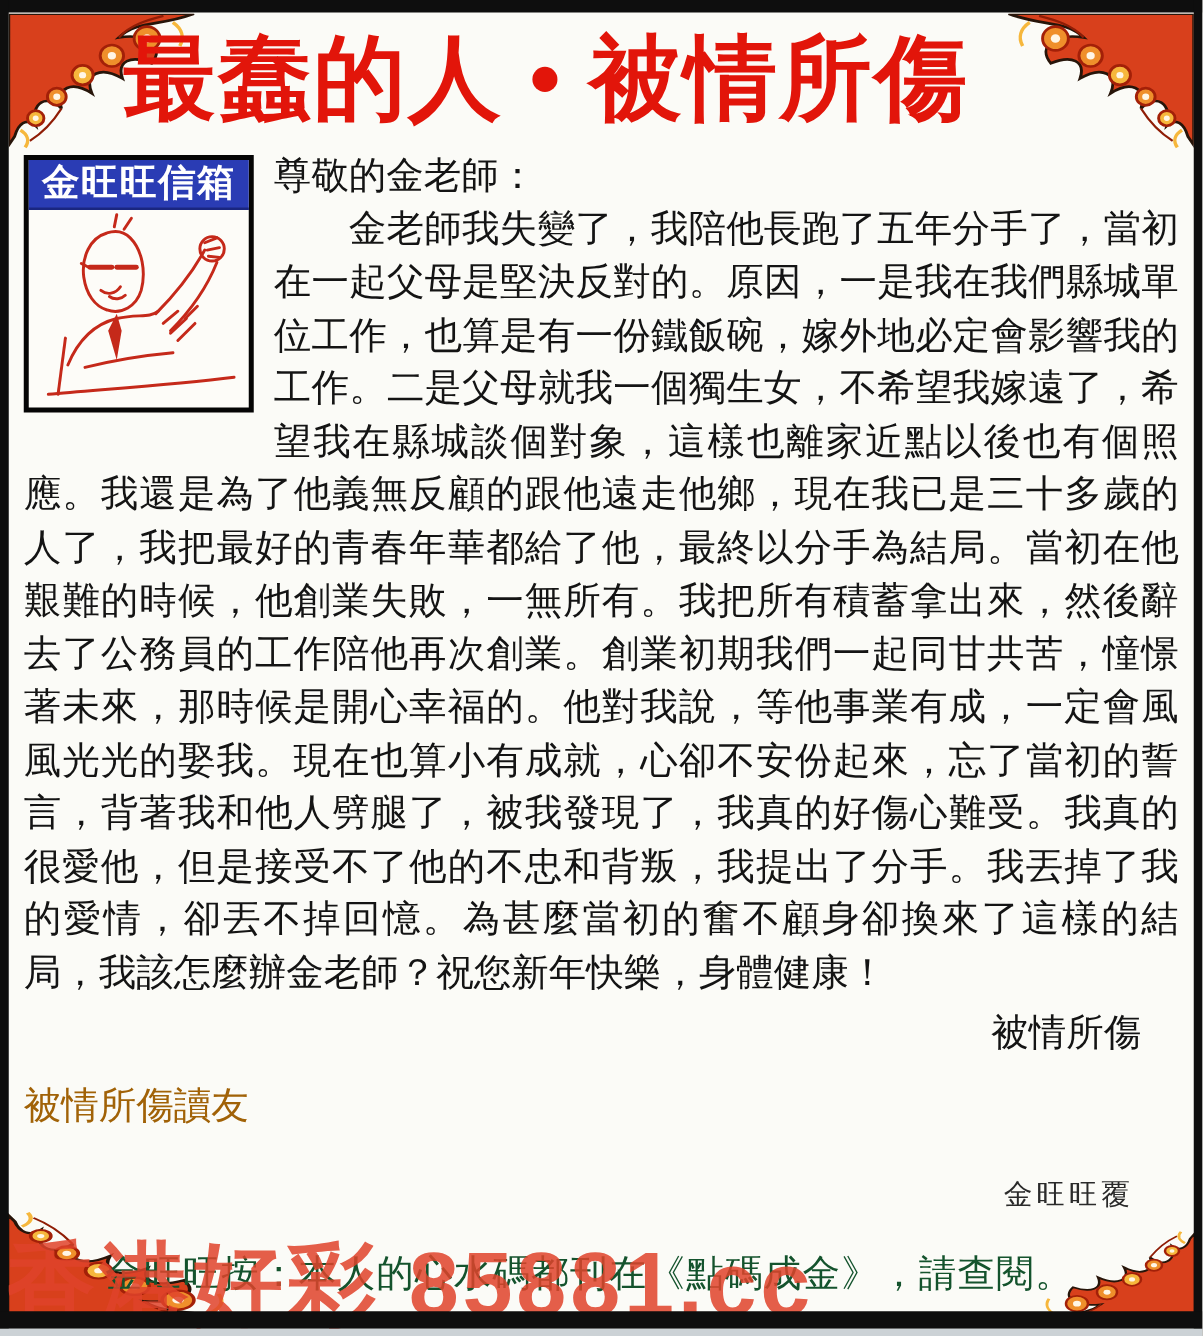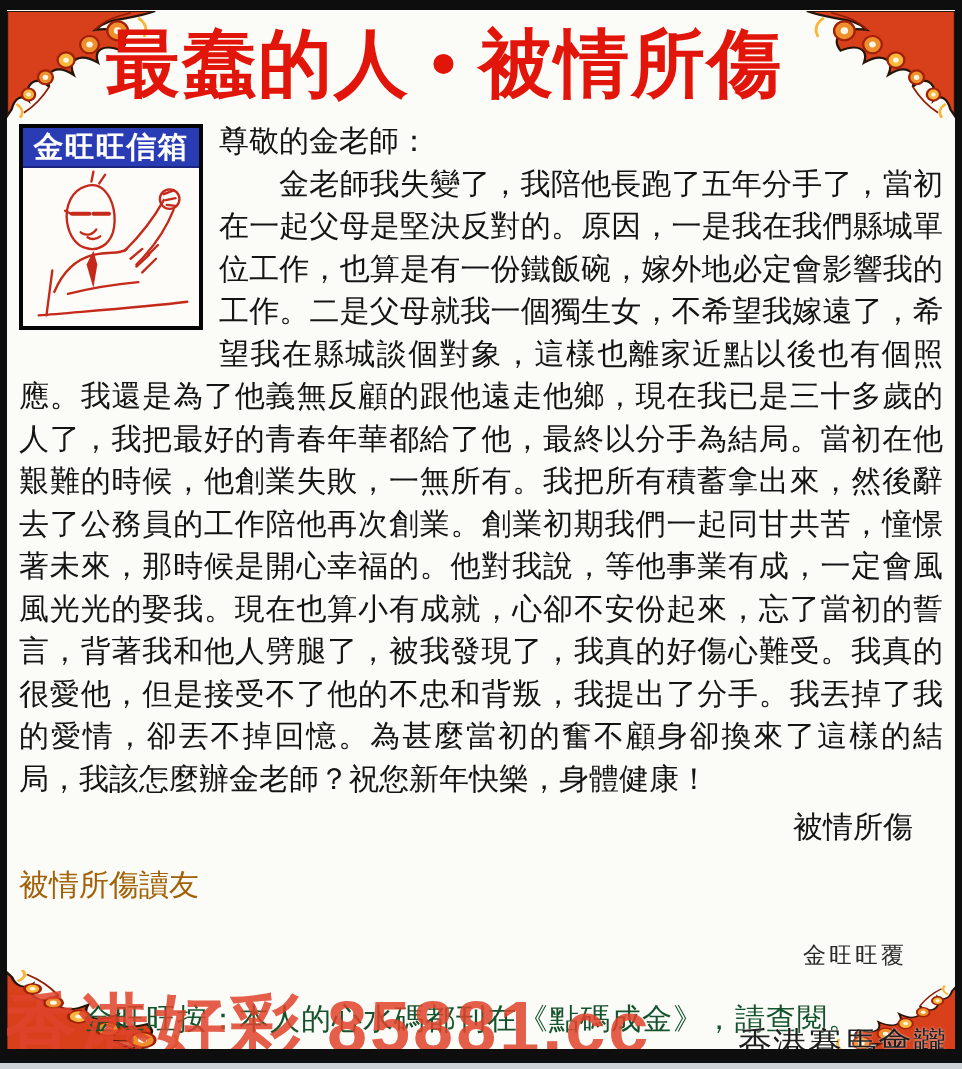--- a/index.html
+++ b/index.html
@@ -23,23 +23,23 @@
   .orn{position:absolute;z-index:2;}
   .orn svg{display:block;width:100%;height:100%;}
   .orn-tl{left:7px;top:11px;width:150px;height:112px;}
   .orn-tr{right:7px;top:11px;width:150px;height:112px;transform:scaleX(-1);}
   .orn-bl{left:6px;top:966px;width:185px;height:90px;transform:scaleY(-1);}
   .orn-br{right:6px;top:982px;width:128px;height:74px;transform:scale(-1,-1);}
 
   
   .title{
     position:relative;z-index:3;
-    margin:14px 150px 0 106px;
+    margin:14px 150px 0 62px;
     height:100px;line-height:100px;
-    text-align:left;
+    text-align:center;
     font-family:"Liberation Serif","DejaVu Serif",serif;
     font-weight:bold;
     font-size:74px;
     letter-spacing:2px;
     color:#e2150a;
     white-space:nowrap;
   }
 
   
   .content{position:relative;z-index:3;margin:6px 19px 0 19px;}
@@ -238,15 +238,14 @@
     <div class="reply">
       <div class="addressee">被情所傷讀友</div>
     </div>
 
   </div>
 
   <div class="reply-sig">金旺旺覆</div>
   <div class="footer-note">金旺旺按：本人的心水碼都刊在《點碼成金》，請查閱。</div>
 
   <div class="wm-primary">香港好彩 85881.cc</div>
-  <div class="wm-secondary">香港賽馬會龖</div>
 
 </div>
 
 </body></html>

